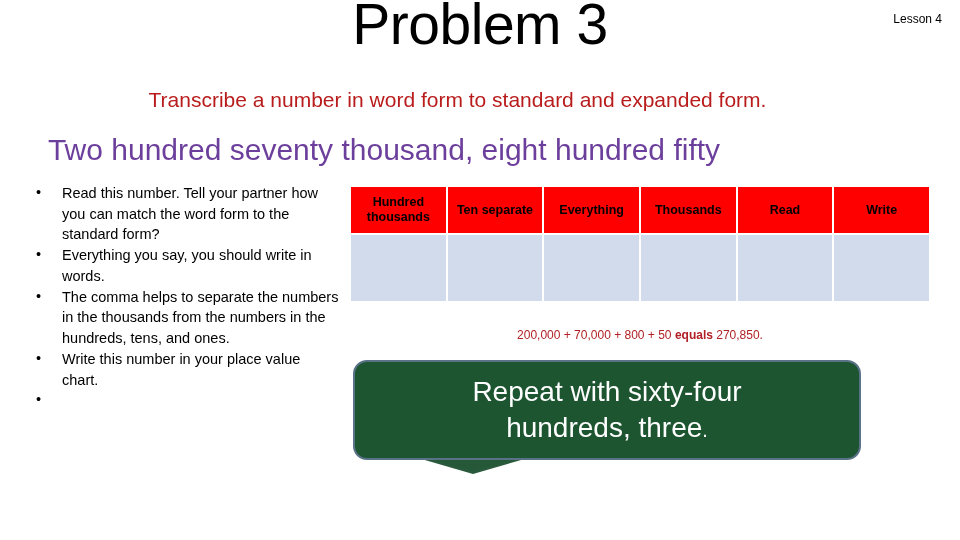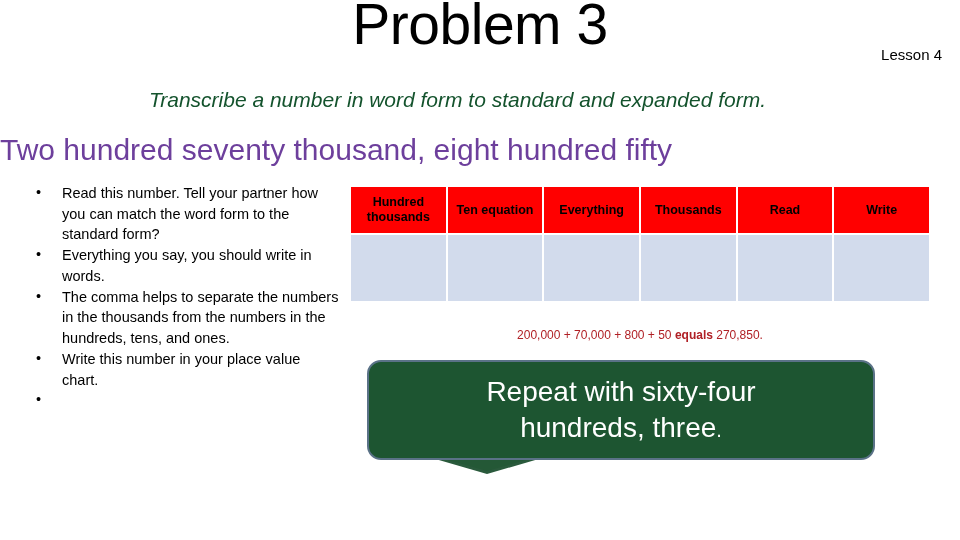--- a/index.html
+++ b/index.html
@@ -27,43 +27,42 @@
     line-height: 1.0;
     font-weight: 400;
     letter-spacing: -0.5px;
     color: #000000;
     white-space: nowrap;
   }
   .lesson-label {
     position: absolute;
     right: 18px;
     top: 12px;
-    font-size: 15px;
-    font-weight: 400;
-    color: #000000;
-    white-space: nowrap;
-    margin-top: 34px;
+    font-size: 12px;
+    font-weight: 400;
+    color: #000000;
+    white-space: nowrap;
   }
   .subtitle {
     position: absolute;
     left: 0;
     top: 88px;
     width: 915px;
     text-align: center;
     font-size: 21px;
     font-weight: 400;
-    color: #14532d;
-    white-space: nowrap;
-    font-style: italic;
+    color: #b91c1c;
+    white-space: nowrap;
   }
   .number-word-form {
     position: absolute;
     left: 0;
     top: 133px;
     width: 768px;
+    text-align: center;
     font-size: 30px;
     font-weight: 400;
     color: #6d3f9c;
     white-space: nowrap;
   }
 
   
   .bullets {
     position: absolute;
     left: 28px;
@@ -130,21 +129,21 @@
     color: #b02025;
     white-space: nowrap;
   }
   .equation .eq-word {
     font-weight: bold;
   }
 
   
   .callout-wrap {
     position: absolute;
-    left: 367px;
+    left: 353px;
     top: 360px;
     width: 572px;
     height: 112px;
   }
   .callout-box {
     position: absolute;
     left: 0;
     top: 0;
     width: 508px;
     height: 100px;
@@ -244,21 +243,21 @@
   </li>
   <li>
     <span class="bullet-dot">•</span>
   </li>
 </ul>
 
 <table class="pv-table">
   <thead>
     <tr>
       <th>Hundred thousands</th>
-      <th>Ten equation</th>
+      <th>Ten separate</th>
       <th>Everything</th>
       <th>Thousands</th>
       <th>Read</th>
       <th>Write</th>
     </tr>
   </thead>
   <tbody>
     <tr>
       <td></td>
       <td></td>

